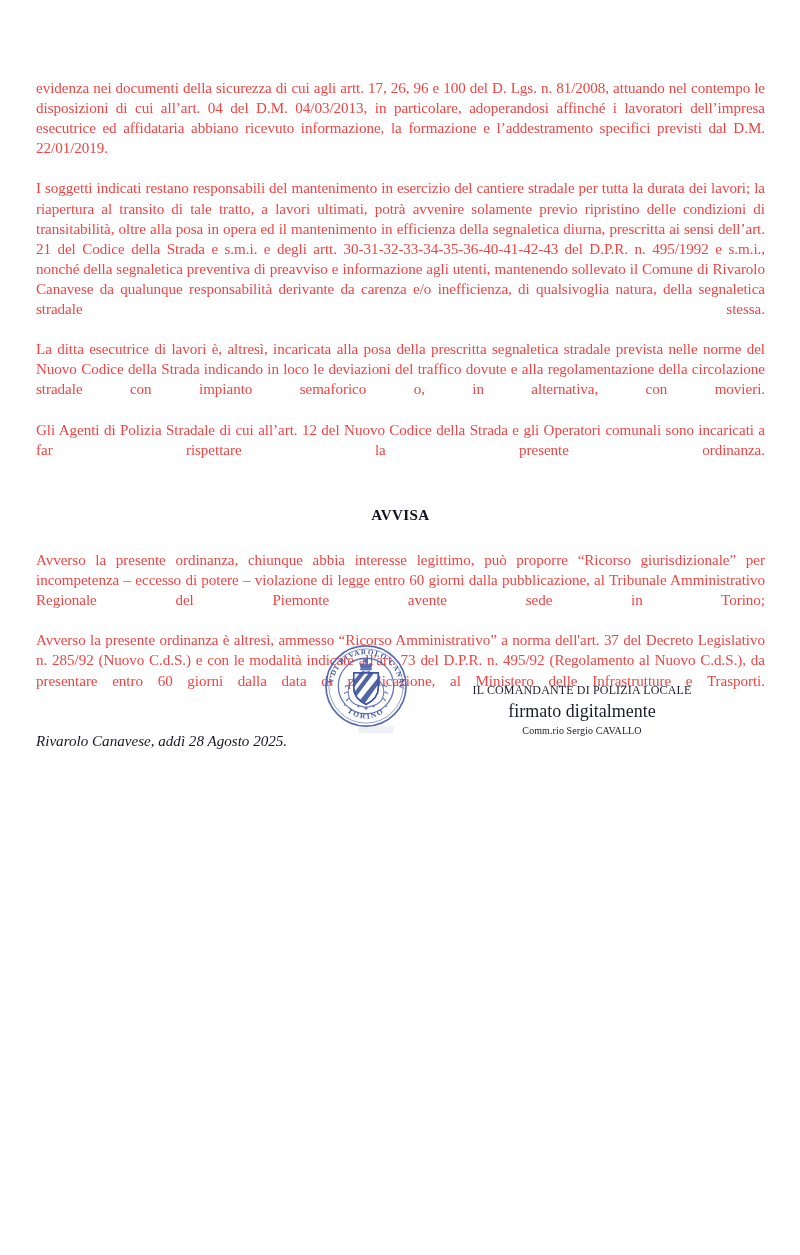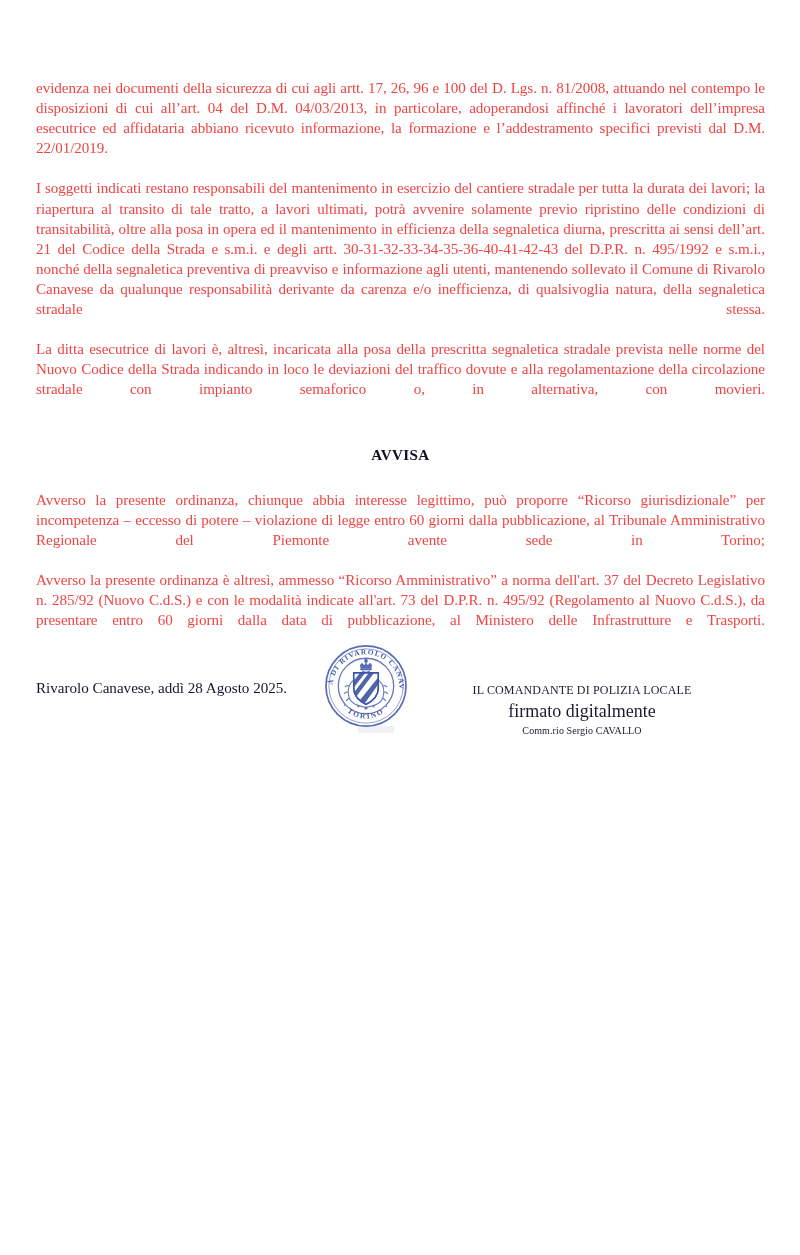--- a/index.html
+++ b/index.html
@@ -51,25 +51,26 @@
 
   .avvisa {
     font-weight: bold;
     font-size: 15.1px;
     line-height: 20.1px;
     letter-spacing: 0.4px;
     color: #111122;
   }
 
   .date-line {
-    margin-top: 28px;
+    margin-top: 20px;
     font-size: 15.1px;
     line-height: 20.1px;
     text-align: left;
     color: #16162b;
+    font-style: italic;
   }
 
   
   .sign-area {
     position: absolute;
     left: 36px;
     top: 638px;
     width: 729px;
     height: 110px;
   }
@@ -130,20 +131,21 @@
 </head>
 <body>
 
 <div class="page">
 
   <div class="content">
 
     <p class="para">evidenza nei documenti della sicurezza di cui agli artt. 17, 26, 96 e 100 del D. Lgs. n. 81/2008, attuando nel contempo le disposizioni di cui all’art. 04 del D.M. 04/03/2013, in particolare, adoperandosi affinché i lavoratori dell’impresa esecutrice ed affidataria abbiano ricevuto informazione, la formazione e l’addestramento specifici previsti dal D.M. 22/01/2019.</p>
     <p class="para">I soggetti indicati restano responsabili del mantenimento in esercizio del cantiere stradale per tutta la durata dei lavori; la riapertura al transito di tale tratto, a lavori ultimati, potrà avvenire solamente previo ripristino delle condizioni di transitabilità, oltre alla posa in opera  ed il mantenimento in efficienza  della segnaletica diurna, prescritta ai sensi dell’art. 21 del Codice della Strada e s.m.i. e degli artt. 30-31-32-33-34-35-36-40-41-42-43 del D.P.R. n. 495/1992 e s.m.i., nonché della segnaletica preventiva di preavviso e informazione agli utenti, mantenendo sollevato il Comune di Rivarolo Canavese da qualunque responsabilità derivante da carenza e/o inefficienza, di qualsivoglia natura, della segnaletica stradale stessa.</p>
     <p class="para">La ditta esecutrice di lavori è, altresì, incaricata alla posa della prescritta segnaletica stradale prevista nelle norme del Nuovo Codice della Strada indicando in loco le deviazioni del traffico dovute e alla regolamentazione della circolazione stradale con impianto semaforico o, in alternativa, con movieri.</p>
+    <p class="para">Gli Agenti di Polizia Stradale di cui all’art. 12 del Nuovo Codice della Strada e gli Operatori comunali sono incaricati a far rispettare la presente ordinanza.</p>
 
     <div class="avvisa-wrap">
       <span class="avvisa">AVVISA</span>
     </div>
 
     <p class="para">Avverso la presente ordinanza, chiunque abbia interesse legittimo, può proporre “Ricorso giurisdizionale” per incompetenza – eccesso di potere – violazione di legge entro 60 giorni dalla pubblicazione, al Tribunale Amministrativo Regionale del Piemonte avente sede in Torino;</p>
     <p class="para">Avverso la presente ordinanza è altresì, ammesso “Ricorso Amministrativo” a norma dell'art. 37 del Decreto Legislativo n. 285/92 (Nuovo C.d.S.) e con le modalità indicate all'art. 73 del D.P.R. n. 495/92 (Regolamento al Nuovo C.d.S.), da presentare entro 60 giorni dalla data di pubblicazione, al Ministero delle Infrastrutture e Trasporti.</p>
 
     <p class="date-line">Rivarolo Canavese, addì 28 Agosto 2025.</p>
 

